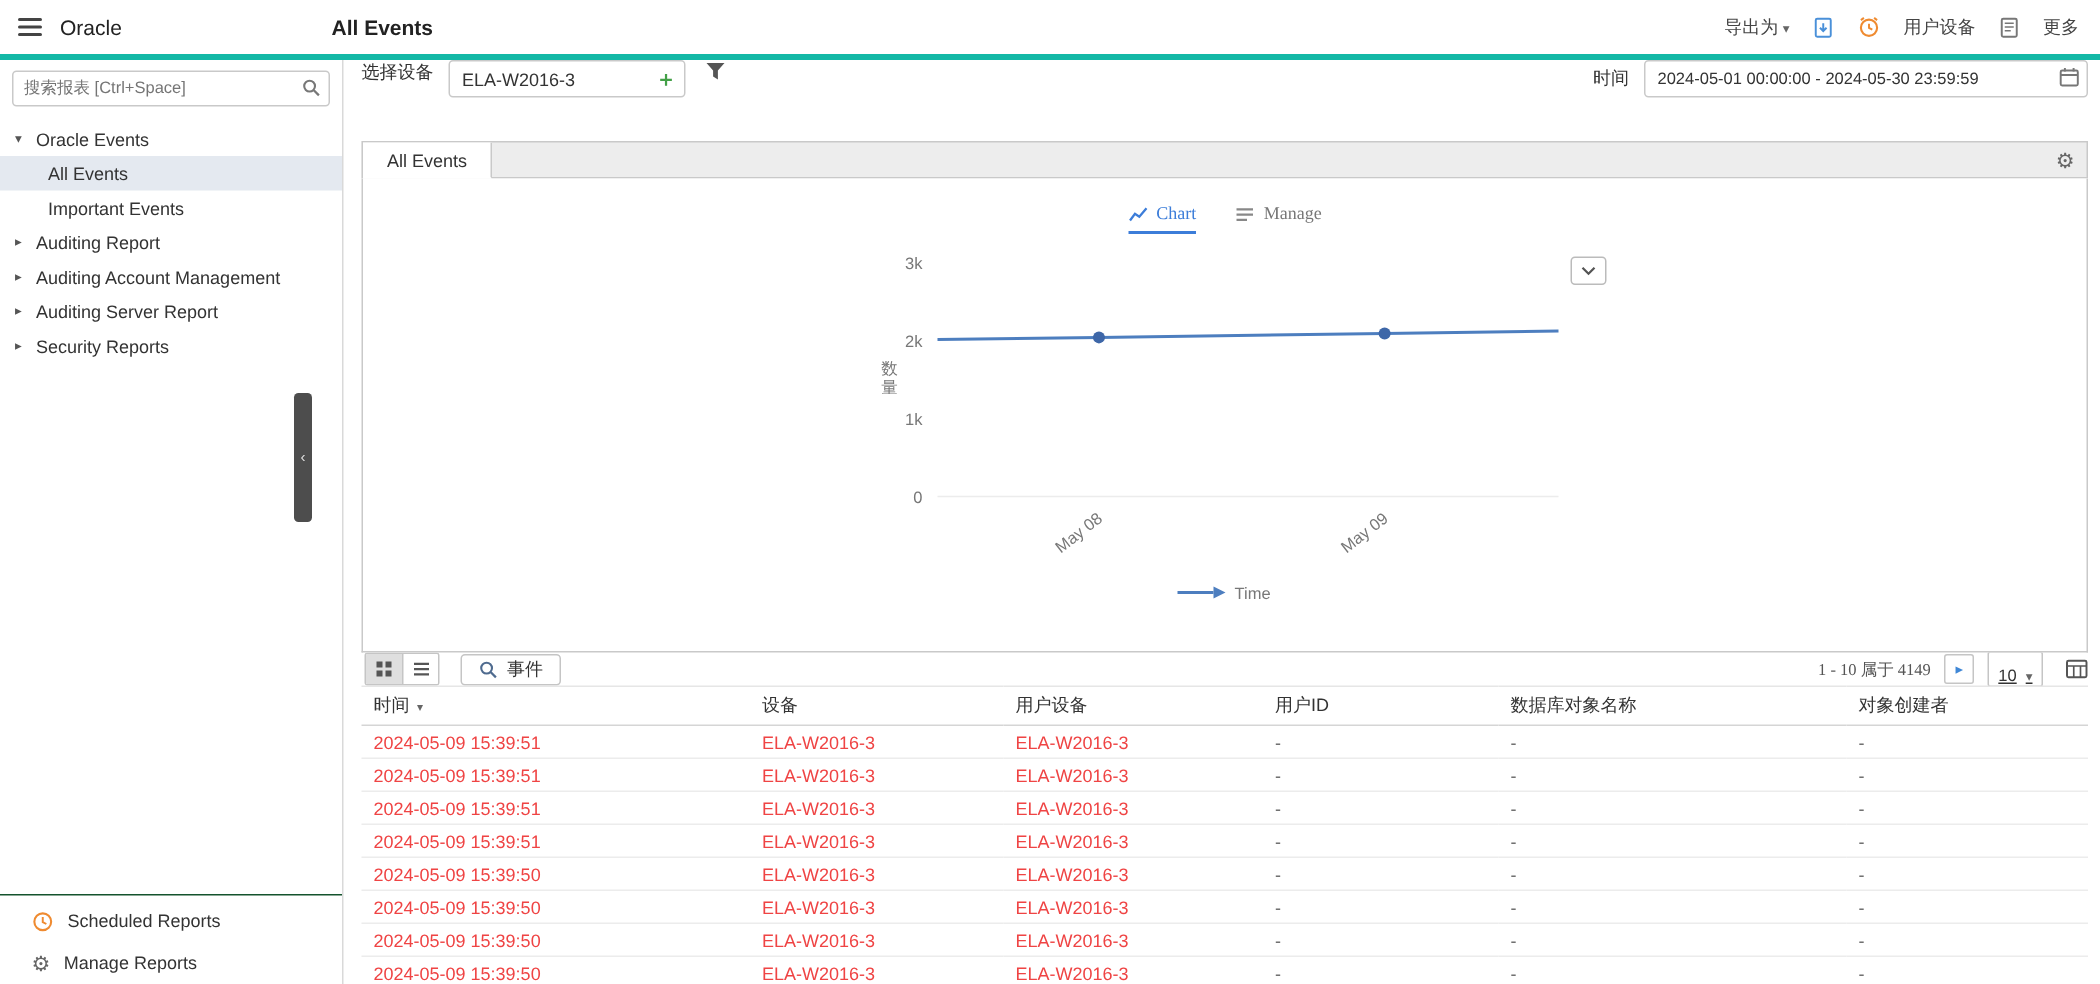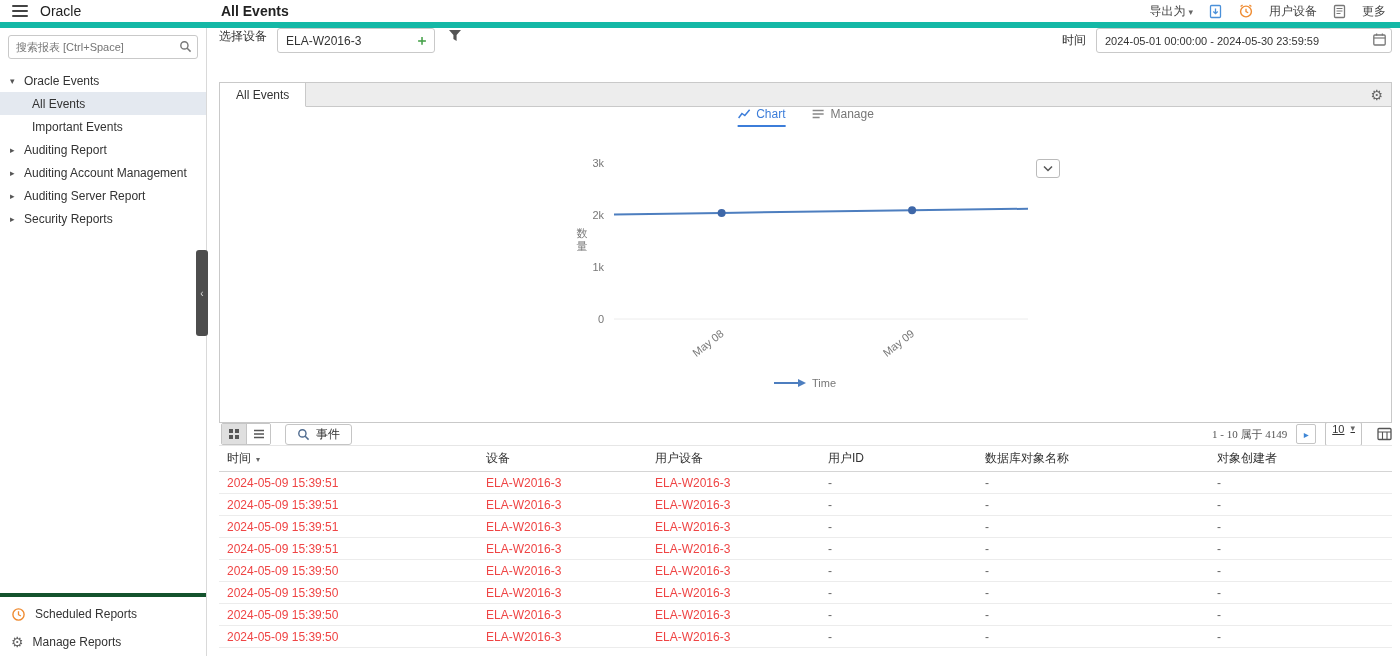--- a/index.html
+++ b/index.html
@@ -1,46 +1,46 @@
 <!DOCTYPE html>
 <html><head>
 <meta charset="utf-8">
 <style>
   * { box-sizing: border-box; margin: 0; padding: 0; }
   html,body { width:1400px; height:656px; overflow:hidden; }
   body { font-family:"Liberation Sans","DejaVu Sans",sans-serif; font-size:12px; color:#333; background:#fff; }
   .app { width:1400px; height:656px; display:flex; flex-direction:column; }
 
   
-  .topbar { height:28px; border-bottom:6px solid #14b8a6; display:flex; align-items:center; flex:0 0 auto; }
+  .topbar { height:40px; border-bottom:4px solid #14b8a6; display:flex; align-items:center; flex:0 0 auto; }
   .topbar-left { width:207px; display:flex; align-items:center; gap:12px; padding-left:12px; flex:0 0 auto; }
   .hamburger { display:inline-flex; flex-direction:column; gap:3px; width:16px; cursor:pointer; }
   .hamburger i { display:block; height:2px; background:#444; border-radius:1px; }
   .app-title { font-size:14px; color:#222; }
   .topbar-main { flex:1; display:flex; align-items:center; justify-content:space-between; padding:0 14px; }
   .page-title { font-size:14px; font-weight:bold; color:#222; }
   .topbar-actions { display:flex; align-items:center; gap:15px; color:#444; }
   .action-label { cursor:pointer; white-space:nowrap; }
   .caret-small { font-size:9px; color:#666; margin-left:3px; }
   .icon-btn { display:inline-flex; align-items:center; justify-content:center; cursor:pointer; background:none; border:none; padding:0; }
 
   
   .body-row { flex:1; display:flex; position:relative; min-height:0; }
 
   
-  .sidebar { width:207px; flex:0 0 auto; border-right:1px solid #d9d9d9; display:flex; flex-direction:column; background:#fff; }
+  .sidebar { width:229px; flex:0 0 auto; border-right:1px solid #d9d9d9; display:flex; flex-direction:column; background:#fff; }
   .search-wrap { margin:7px 8px 6px 8px; position:relative; }
   .search-wrap input { width:100%; height:24px; border:1px solid #c9c9c9; border-radius:3px; padding:0 24px 0 7px; font-size:11px; color:#555; font-family:inherit; }
   .search-wrap .mag { position:absolute; right:6px; top:5px; }
   .tree { margin-top:4px; }
   .tree-item { height:23px; display:flex; align-items:center; padding-left:10px; cursor:pointer; white-space:nowrap; overflow:hidden; color:#333; }
   .tree-item .caret { width:14px; font-size:9px; color:#555; flex:0 0 auto; }
   .tree-item.child { padding-left:32px; }
   .tree-item.selected { background:#e4e9f0; }
-  .sidebar-footer { margin-top:auto; border-top:4px solid #14532d; padding-top:3px; }
+  .sidebar-footer { margin-top:auto; border-top:1px solid #14532d; padding-top:3px;padding-left:10px; }
   .footer-item { height:28px; display:flex; align-items:center; gap:9px; padding:0 11px; cursor:pointer; }
   .gear-glyph { font-size:14px; color:#666; line-height:1; }
 
   
   .collapse-handle { position:absolute; left:196px; top:222px; width:12px; height:86px; background:#4d4d4d; border-radius:3px; z-index:6; display:flex; align-items:center; justify-content:center; color:#ddd; font-size:10px; cursor:pointer; }
 
   
   .main { flex:1; min-width:0; padding:0 8px 0 12px; display:flex; flex-direction:column; }
 
   .filter-row { height:42px; display:flex; align-items:flex-start; flex:0 0 auto; }
@@ -53,37 +53,37 @@
   .time-group { margin-left:auto; display:flex; align-items:center; }
   .date-wrap { width:296px; }
   .cal-btn { position:absolute; right:5px; top:4px; }
 
   
   .tab-strip { margin-top:12px; height:25px; background:#ededed; border:1px solid #c9c9c9; display:flex; align-items:stretch; position:relative; flex:0 0 auto; }
   .tab { background:#fff; padding:0 16px; line-height:24px; font-size:12px; color:#333; border-right:1px solid #c9c9c9; margin-bottom:-1px; border-bottom:1px solid #fff; cursor:pointer; z-index:2; }
   .strip-gear { position:absolute; right:8px; top:0; line-height:25px; cursor:pointer; }
 
   .chart-panel { border:1px solid #c9c9c9; border-top:none; height:316px; position:relative; background:#fff; flex:0 0 auto; }
-  .view-tabs { position:absolute; top:0; left:50%; transform:translateX(-50%); display:flex; gap:26px; }
+  .view-tabs { position:absolute; top:16px; left:50%; transform:translateX(-50%); display:flex; gap:26px;font-family:Liberation Serif, serif; }
   .view-tab { display:flex; align-items:center; gap:6px; font-size:12px; color:#777; padding-bottom:4px; cursor:pointer; border-bottom:2px solid transparent; }
   .view-tab.active { color:#3c7dd9; border-bottom-color:#3c7dd9; }
   .chart-wrap { position:absolute; top:44px; left:50%; transform:translateX(-50%); width:480px; height:244px; }
   .chart-expand-btn { position:absolute; top:8px; right:-14px; width:24px; height:19px; border:1px solid #bbb; border-radius:3px; background:#fff; display:flex; align-items:center; justify-content:center; cursor:pointer; }
 
   
   .table-toolbar { margin-top:0; height:22px; display:flex; align-items:center; flex:0 0 auto; }
   .seg { display:flex; border:1px solid #c5c5c5; border-radius:2px; overflow:hidden; margin-left:2px; }
   .seg-btn { width:24px; height:20px; background:#fff; border:none; display:flex; align-items:center; justify-content:center; cursor:pointer; }
   .seg-btn + .seg-btn { border-left:1px solid #c5c5c5; }
   .seg-btn.active { background:#dfdfdf; }
   .event-btn { margin-left:14px; height:21px; border:1px solid #c5c5c5; border-radius:3px; background:#fff; padding:0 11px; display:flex; align-items:center; gap:6px; font-size:12px; color:#333; cursor:pointer; font-family:inherit; }
   .pager { margin-left:auto; display:flex; align-items:center; gap:9px; }
   .pager-text { color:#555; font-size:11px;font-family:Liberation Serif, serif; }
   .next-btn { width:20px; height:20px; border:1px solid #c5c5c5; border-radius:2px; background:#fff; color:#3f87d6; font-size:10px; display:flex; align-items:center; justify-content:center; cursor:pointer; }
-  .pagesize { height:24px; border:1px solid #c5c5c5; border-radius:2px; background:#fff; padding:0 6px; display:flex; align-items:flex-start; gap:6px; font-size:11px; color:#333; cursor:pointer;text-decoration:underline; }
+  .pagesize { height:24px; border:1px solid #c5c5c5; border-radius:2px; background:#fff; padding:0 6px; display:flex; align-items:flex-end; gap:6px; font-size:11px; color:#333; cursor:pointer;text-decoration:underline; }
   .pagesize .caret-small { margin:0; }
   .tbl-settings { margin-left:6px; }
 
   
   .events-table { width:100%; border-collapse:collapse; table-layout:fixed; margin-top:0; }
   .events-table th { text-align:left; font-weight:normal; color:#333; height:26px; padding:0 8px; border-bottom:1px solid #d5d5d5; border-top:1px solid #e6e6e6; white-space:nowrap; overflow:hidden; }
   .events-table td { height:22px; padding:0 8px; border-bottom:1px solid #ececec; color:#ef4444; white-space:nowrap; overflow:hidden; }
   .events-table td.dash { color:#666; }
   .sort-caret { font-size:8px; color:#666; margin-left:5px; }
   svg.ico { display:block; }

